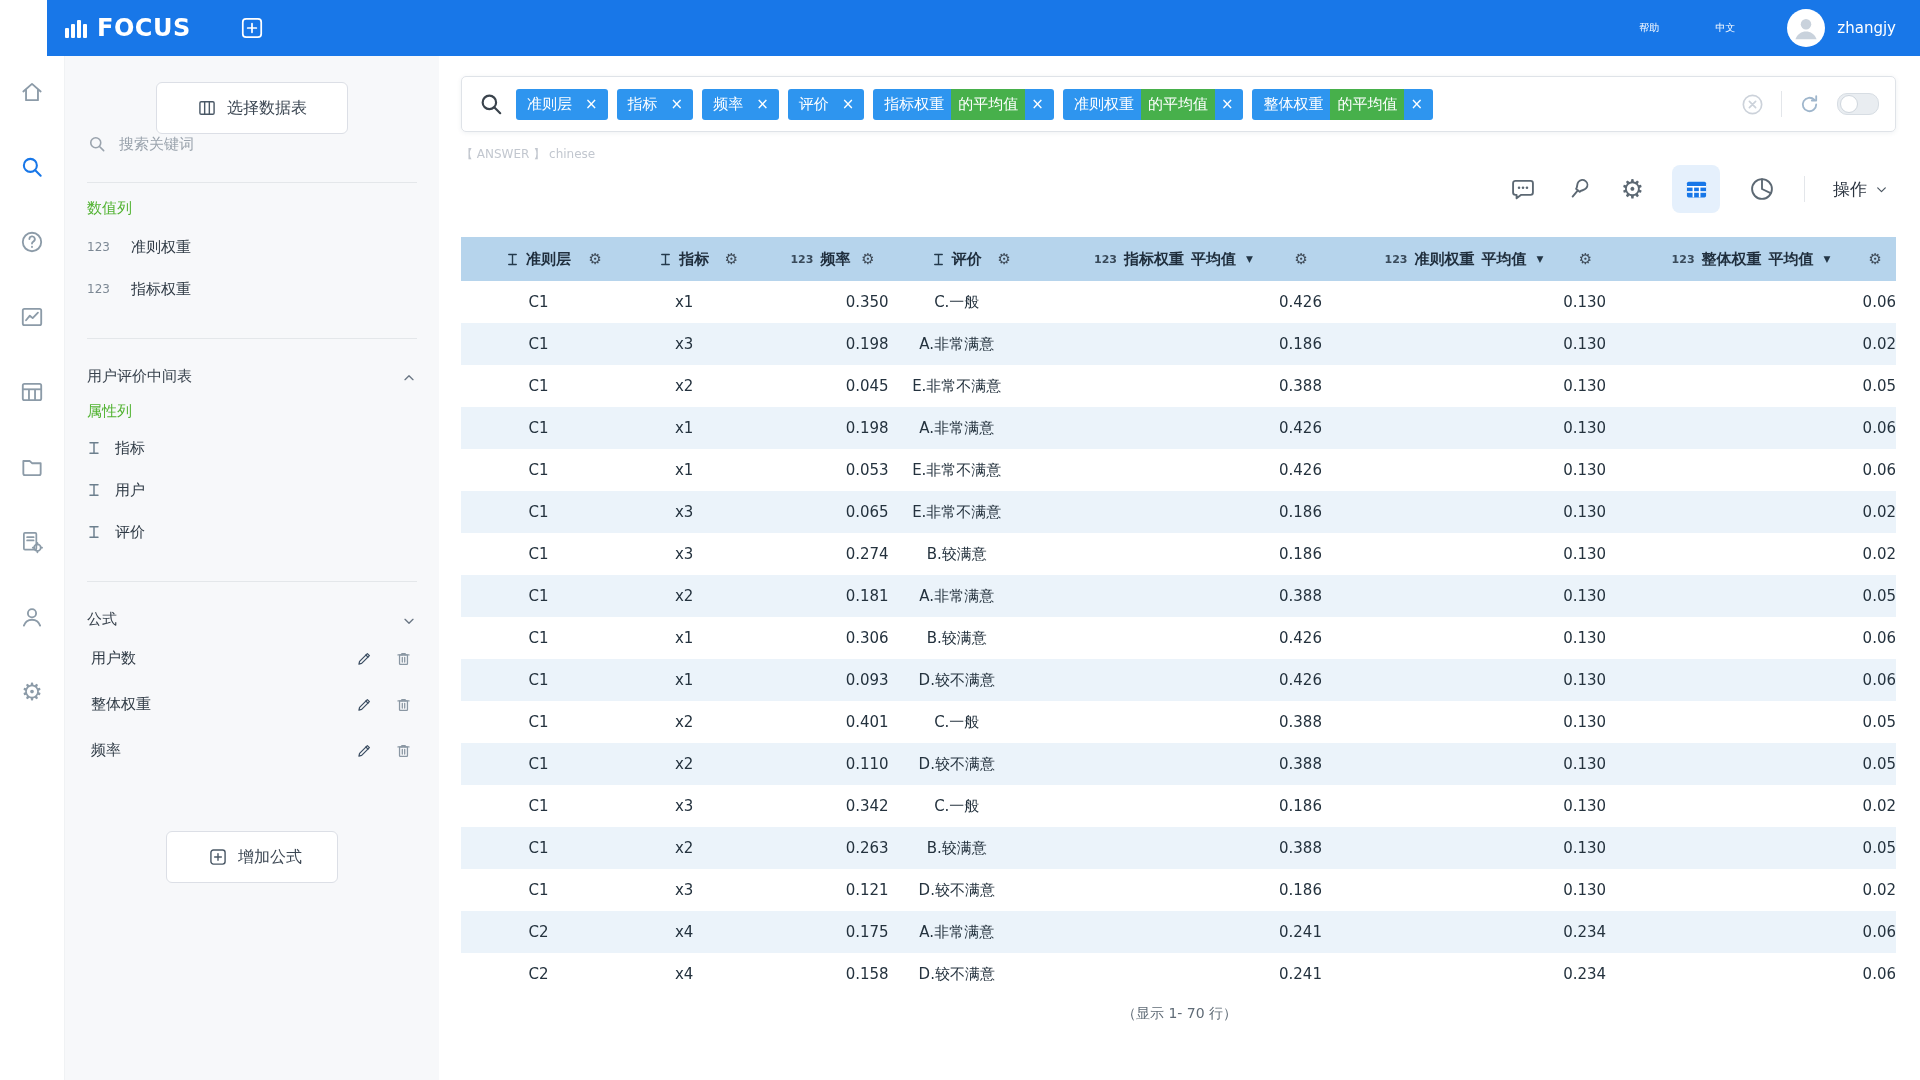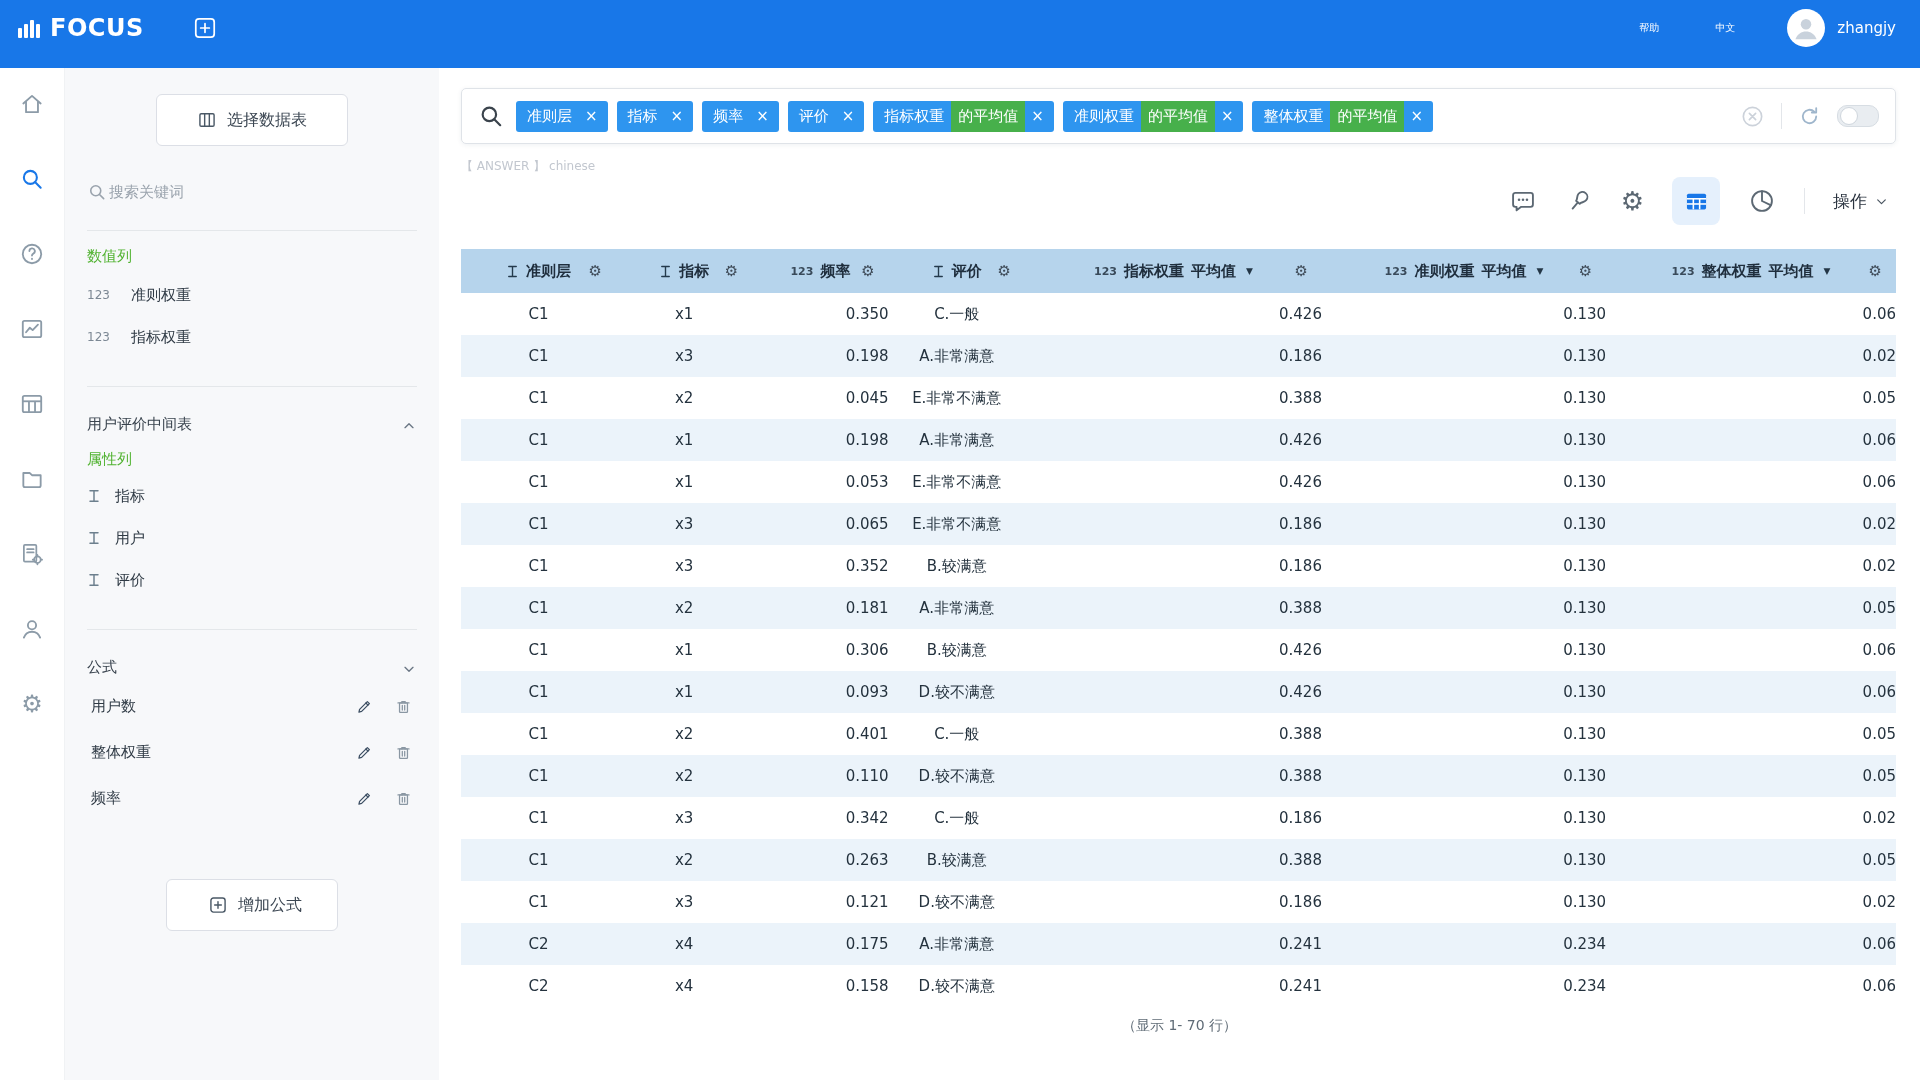--- a/index.html
+++ b/index.html
@@ -1,41 +1,41 @@
 <!DOCTYPE html>
 <html><head>
 <meta charset="utf-8">
 <style>
   html,body{margin:0;padding:0;background:#fff;}
   body{width:1920px;height:1080px;overflow:hidden;font-family:"DejaVu Sans","Liberation Sans",sans-serif;-webkit-font-smoothing:antialiased;}
   .app{width:1920px;height:1080px;display:flex;flex-direction:column;}
   svg{display:block;}
 
   
-  .topbar{height:56px;background:#1877E8;display:flex;align-items:center;padding:0 24px 12px 16px;color:#fff;flex:0 0 auto;}
+  .topbar{height:56px;background:#1877E8;display:flex;align-items:center;padding:0 24px 0 16px;color:#fff;flex:0 0 auto;margin-left:47px;}
   .logo{display:flex;align-items:center;gap:8px;}
   .logo-text{font-size:24px;font-weight:bold;letter-spacing:.5px;}
   .newtab{background:none;border:none;color:#fff;margin-left:48px;padding:0;cursor:pointer;}
   .topbar-right{margin-left:auto;display:flex;align-items:center;}
   .tblink{font-size:10px;color:#fff;cursor:pointer;margin-left:56px;}
   .avatar{width:38px;height:38px;border-radius:50%;background:#fff;margin-left:52px;display:flex;align-items:center;justify-content:center;overflow:hidden;cursor:pointer;}
   .username{font-size:15px;margin-left:12px;}
 
   .shell{flex:1;display:flex;min-height:0;}
 
   
   .rail{width:64px;background:#fff;border-right:1px solid #f0f2f4;display:flex;flex-direction:column;align-items:center;padding-top:16px;gap:35px;flex:0 0 auto;}
   .rail-btn{width:40px;height:40px;display:flex;align-items:center;justify-content:center;color:#8c9ba8;background:none;border:none;cursor:pointer;padding:0;}
   .rail-btn.active{color:#1877E8;}
   .rail-gear{font-size:24px;line-height:1;}
 
   
   .sidebar{width:374px;background:#F7F8FA;flex:0 0 auto;padding:0 22px;box-sizing:border-box;overflow:hidden;}
   .select-table{display:flex;align-items:center;justify-content:center;gap:10px;width:192px;height:52px;margin:26px auto 0;background:#fff;border:1px solid #dcdfe6;border-radius:6px;font-size:16px;color:#3c4753;cursor:pointer;font-family:inherit;}
-  .side-search{display:flex;align-items:center;gap:0;margin-top:36px;color:#9aa3ad;}
+  .side-search{display:flex;align-items:center;gap:10px;color:#9aa3ad;}
   .side-search input{border:none;outline:none;background:transparent;font-size:15px;color:#5a646e;width:220px;font-family:inherit;}
   .side-search input::placeholder{color:#9aa3ad;}
   .sdivider{height:1px;background:#e4e7ea;margin-top:28px;}
   .section-title{font-size:15px;margin-top:16px;}
   .green{color:#52b332;}
   .n-item{display:flex;align-items:center;gap:16px;height:42px;font-size:15px;color:#2f3a45;cursor:pointer;}
   .num-list{margin-top:8px;}
   .n123{font-size:12px;color:#7c8894;width:28px;}
   .group-header{display:flex;align-items:flex-end;justify-content:space-between;margin-top:28px;font-size:15px;color:#39434e;cursor:pointer;}
   .a-item{display:flex;align-items:center;gap:14px;height:42px;font-size:15px;color:#2f3a45;cursor:pointer;}
@@ -586,21 +586,21 @@
     <td>0.065</td>
     <td>E.非常不满意</td>
     <td>0.186</td>
     <td>0.130</td>
     <td>0.02</td>
   </tr>
 
   <tr>
     <td>C1</td>
     <td>x3</td>
-    <td>0.352</td>
+    <td>0.274</td>
     <td>B.较满意</td>
     <td>0.186</td>
     <td>0.130</td>
     <td>0.02</td>
   </tr>
 
   <tr>
     <td>C1</td>
     <td>x2</td>
     <td>0.181</td>

